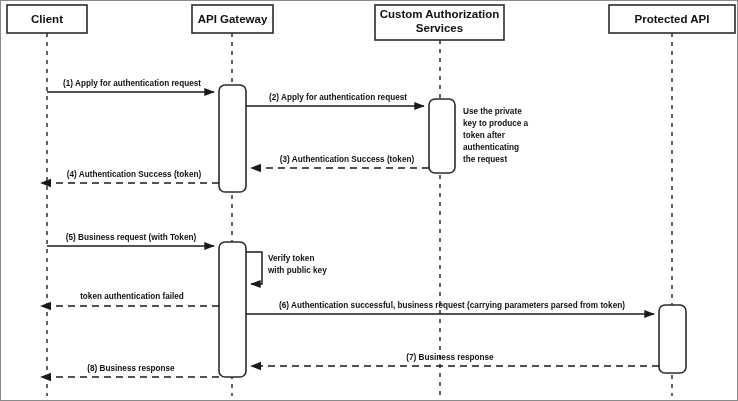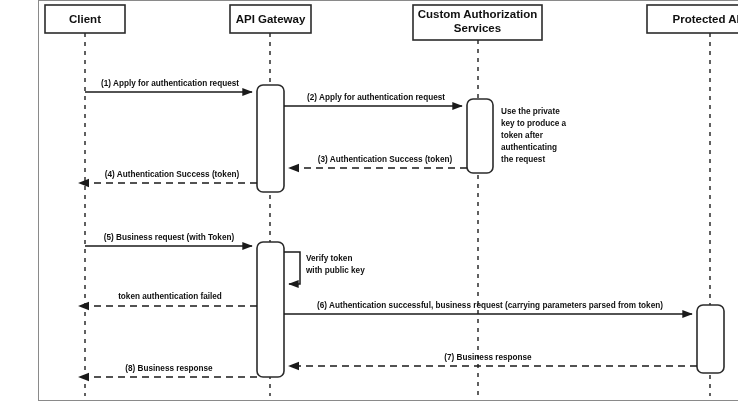--- a/index.html
+++ b/index.html
@@ -11,21 +11,20 @@
     width: 738px;
     height: 401px;
     font-family: "Liberation Sans", sans-serif;
     overflow: hidden;
   }
   #diagram-root {
     position: relative;
     width: 597px;
     height: 401px;
     background: #ffffff;
-    padding-left: 38px;
   }
   svg#seq {
     display: block;
     width: 738px;
     height: 401px;
   }
   .lifeline-box {
     fill: #ffffff;
     stroke: #2b2b2b;
     stroke-width: 1.6;

